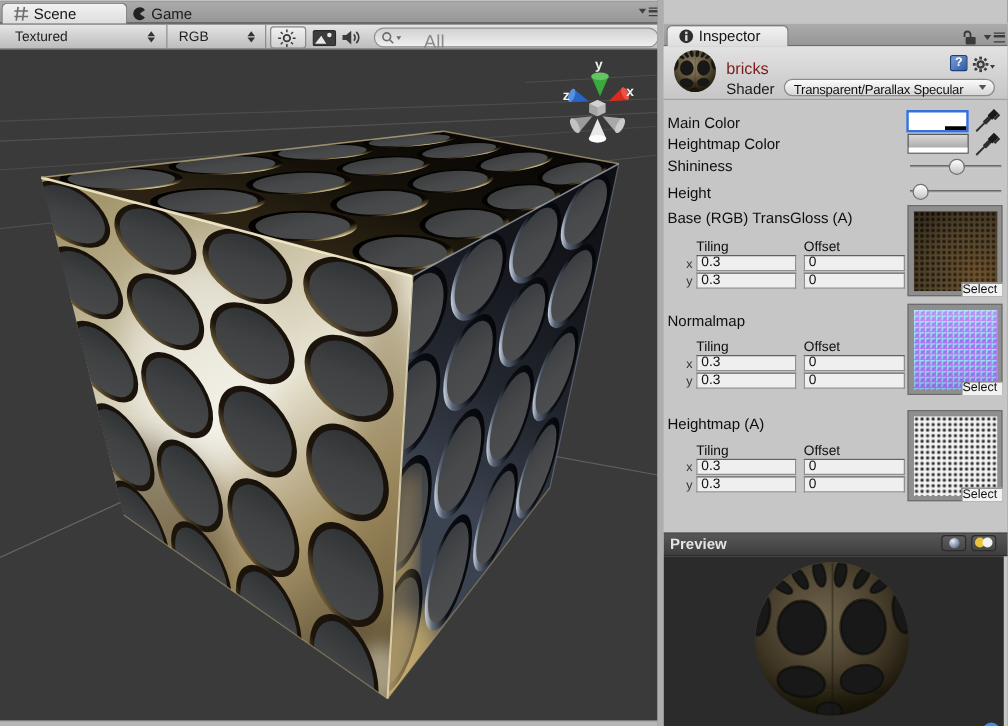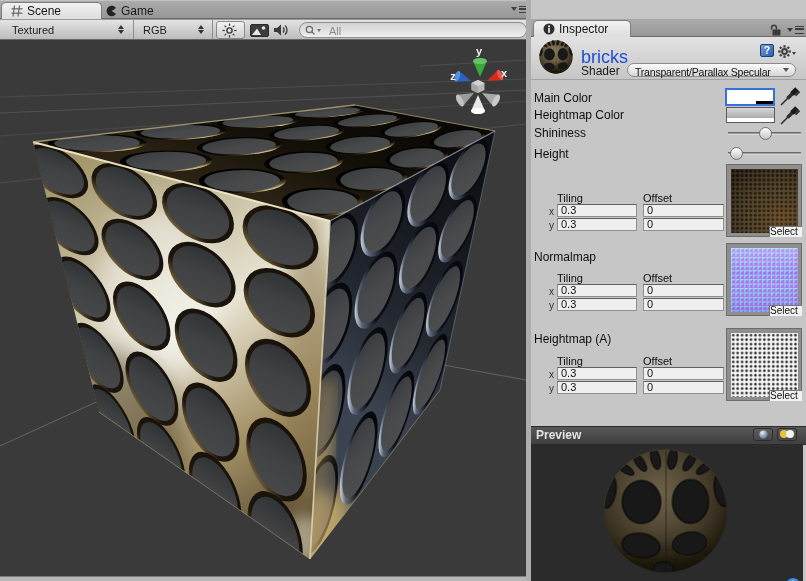--- a/index.html
+++ b/index.html
@@ -80,21 +80,21 @@
     <path d="M10 4.5 A3.4 3.4 0 0 1 10 9.5" fill="none" stroke="#3a3a3a" stroke-width="1.3"></path>
     <path d="M12 2.5 A6 6 0 0 1 12 11.5" fill="none" stroke="#3a3a3a" stroke-width="1.3"></path>
   </svg>
 
   <div class="abs" style="left:299px;top:22px;width:228px;height:16px;background:linear-gradient(#d2d2d2,#efefef);border:1px solid #909090;border-radius:8px"></div>
   <svg class="abs" style="left:305px;top:25px" width="11" height="11" viewBox="0 0 11 11">
     <circle cx="4.4" cy="4.4" r="3.1" fill="none" stroke="#6e6e6e" stroke-width="1.3"></circle>
     <line x1="6.8" y1="6.8" x2="9.6" y2="9.6" stroke="#6e6e6e" stroke-width="1.3"></line>
   </svg>
   <div class="abs" style="left:317px;top:29px;width:0;height:0;border-left:2.8px solid transparent;border-right:2.8px solid transparent;border-top:3.5px solid #6e6e6e"></div>
-  <span class="abs" style="left:329px;top:25px;font-size:11px;color:#8a8a8a">All</span>
+  <span class="abs" style="left:339px;top:25px;font-size:15px;color:#8a8a8a">All</span>
 
   <svg class="abs" style="left:0;top:40px" width="526" height="536" viewBox="0 40 526 536">
 
 <defs>
  <clipPath id="clipTop">
           <polygon points="33,142 355,105 495,131 330,221"></polygon>
         </clipPath>
  <clipPath id="clipLeft">
           <polygon points="33,142 330,221 310,559 99,412"></polygon>
         </clipPath>
@@ -372,21 +372,21 @@
         <ellipse cx="641.5" cy="484" rx="19.2" ry="21.4" fill="#181818" stroke="#0a0a08" stroke-width="2.2" stroke-opacity="0.6"></ellipse>
         <ellipse cx="690.5" cy="483.5" rx="18.0" ry="21.8" fill="#181818" stroke="#0a0a08" stroke-width="2.2" stroke-opacity="0.6"></ellipse>
         <ellipse cx="608.5" cy="474" rx="7.2" ry="16.2" transform="rotate(10 608.5 474)" fill="#181818" stroke="#0a0a08" stroke-width="2.2" stroke-opacity="0.6"></ellipse>
         <ellipse cx="722" cy="472" rx="7.4" ry="16.4" transform="rotate(-10 722 472)" fill="#181818" stroke="#0a0a08" stroke-width="2.2" stroke-opacity="0.6"></ellipse>
         <ellipse cx="641" cy="527.5" rx="19.0" ry="12.0" transform="rotate(9 641 527.5)" fill="#181818" stroke="#0a0a08" stroke-width="2.2" stroke-opacity="0.6"></ellipse>
         <ellipse cx="689.5" cy="525.5" rx="17.2" ry="11.4" transform="rotate(-9 689.5 525.5)" fill="#181818" stroke="#0a0a08" stroke-width="1.6" stroke-opacity="0.6"></ellipse>
         <ellipse cx="663.5" cy="550.5" rx="10.0" ry="6.8" fill="#181818" stroke="#0a0a08" stroke-width="1.6" stroke-opacity="0.6"></ellipse>
         <line x1="666" y1="432.5" x2="666" y2="554" stroke="#16110a" stroke-opacity="0.4" stroke-width="1.4"></line>
       </g>
 </svg>
-  <span class="abs" style="left:50px;top:29px;font-size:18px;color:#1d4ed8">bricks</span>
+  <span class="abs" style="left:50px;top:29px;font-size:13px;color:#7f1d1d">bricks</span>
   <span class="abs" style="left:50px;top:46px;font-size:12px;color:#1a1a1a">Shader</span>
 
   <div class="abs" style="left:96px;top:45px;width:169px;height:14px;background:linear-gradient(#fbfbfb,#d7d7d7);border:1px solid #8b8b8b;border-radius:7px"></div>
   <span class="abs" style="left:104px;top:48px;font-size:10.5px;color:#111;letter-spacing:-0.2px">Transparent/Parallax Specular</span>
   <div class="abs" style="left:252px;top:50px;width:0;height:0;border-left:3px solid transparent;border-right:3px solid transparent;border-top:4px solid #555"></div>
 
   <div class="abs" style="left:229px;top:26px;width:14px;height:13px;background:linear-gradient(135deg,#7aa0d4,#2d5ca8);border:1px solid #1d3e78;border-radius:2px;color:#fff;font-size:10px;font-weight:bold;text-align:center;line-height:12px">?</div>
 
   <svg class="abs" style="left:247px;top:27px" width="13" height="13" viewBox="0 0 13 13">
     <g fill="#3d3d3d">
@@ -427,20 +427,21 @@
   </svg>
 
   <span class="lbl" style="left:3px;top:108px">Shininess</span>
   <div class="abs" style="left:197px;top:114px;width:73px;height:3px;background:#9e9e9e;border-top:1px solid #6a6a6a;border-bottom:1px solid #d8d8d8"></div>
   <div class="abs" style="left:228px;top:109px;width:13px;height:13px;border-radius:50%;background:linear-gradient(#ffffff,#c4c4c4);border:1px solid #707070"></div>
 
   <span class="lbl" style="left:3px;top:129px">Height</span>
   <div class="abs" style="left:197px;top:134px;width:73px;height:3px;background:#9e9e9e;border-top:1px solid #6a6a6a;border-bottom:1px solid #d8d8d8"></div>
   <div class="abs" style="left:199px;top:129px;width:13px;height:13px;border-radius:50%;background:linear-gradient(#ffffff,#c4c4c4);border:1px solid #707070"></div>
 
+  <span class="lbl" style="left:3px;top:149px">Base (RGB) TransGloss (A)</span>
 
   <div class="abs" style="left:195px;top:146px;width:76px;height:73px;background:#8e8e8e;border:1px solid #6c6c6c"></div>
   <svg class="abs" style="left:200px;top:151px" width="67" height="64" viewBox="0 0 67 64">
     <defs>
       <pattern id="pt1" width="4.4" height="4.4" patternUnits="userSpaceOnUse">
         <rect width="4.4" height="4.4" fill="#5c4c33"></rect>
         <circle cx="2.2" cy="2.2" r="1.5" fill="#1f180e"></circle>
       </pattern>
       <radialGradient id="pt1o" cx="0.75" cy="0.8" r="0.95">
         <stop offset="0" stop-color="#9c6322" stop-opacity="0.3"></stop>

